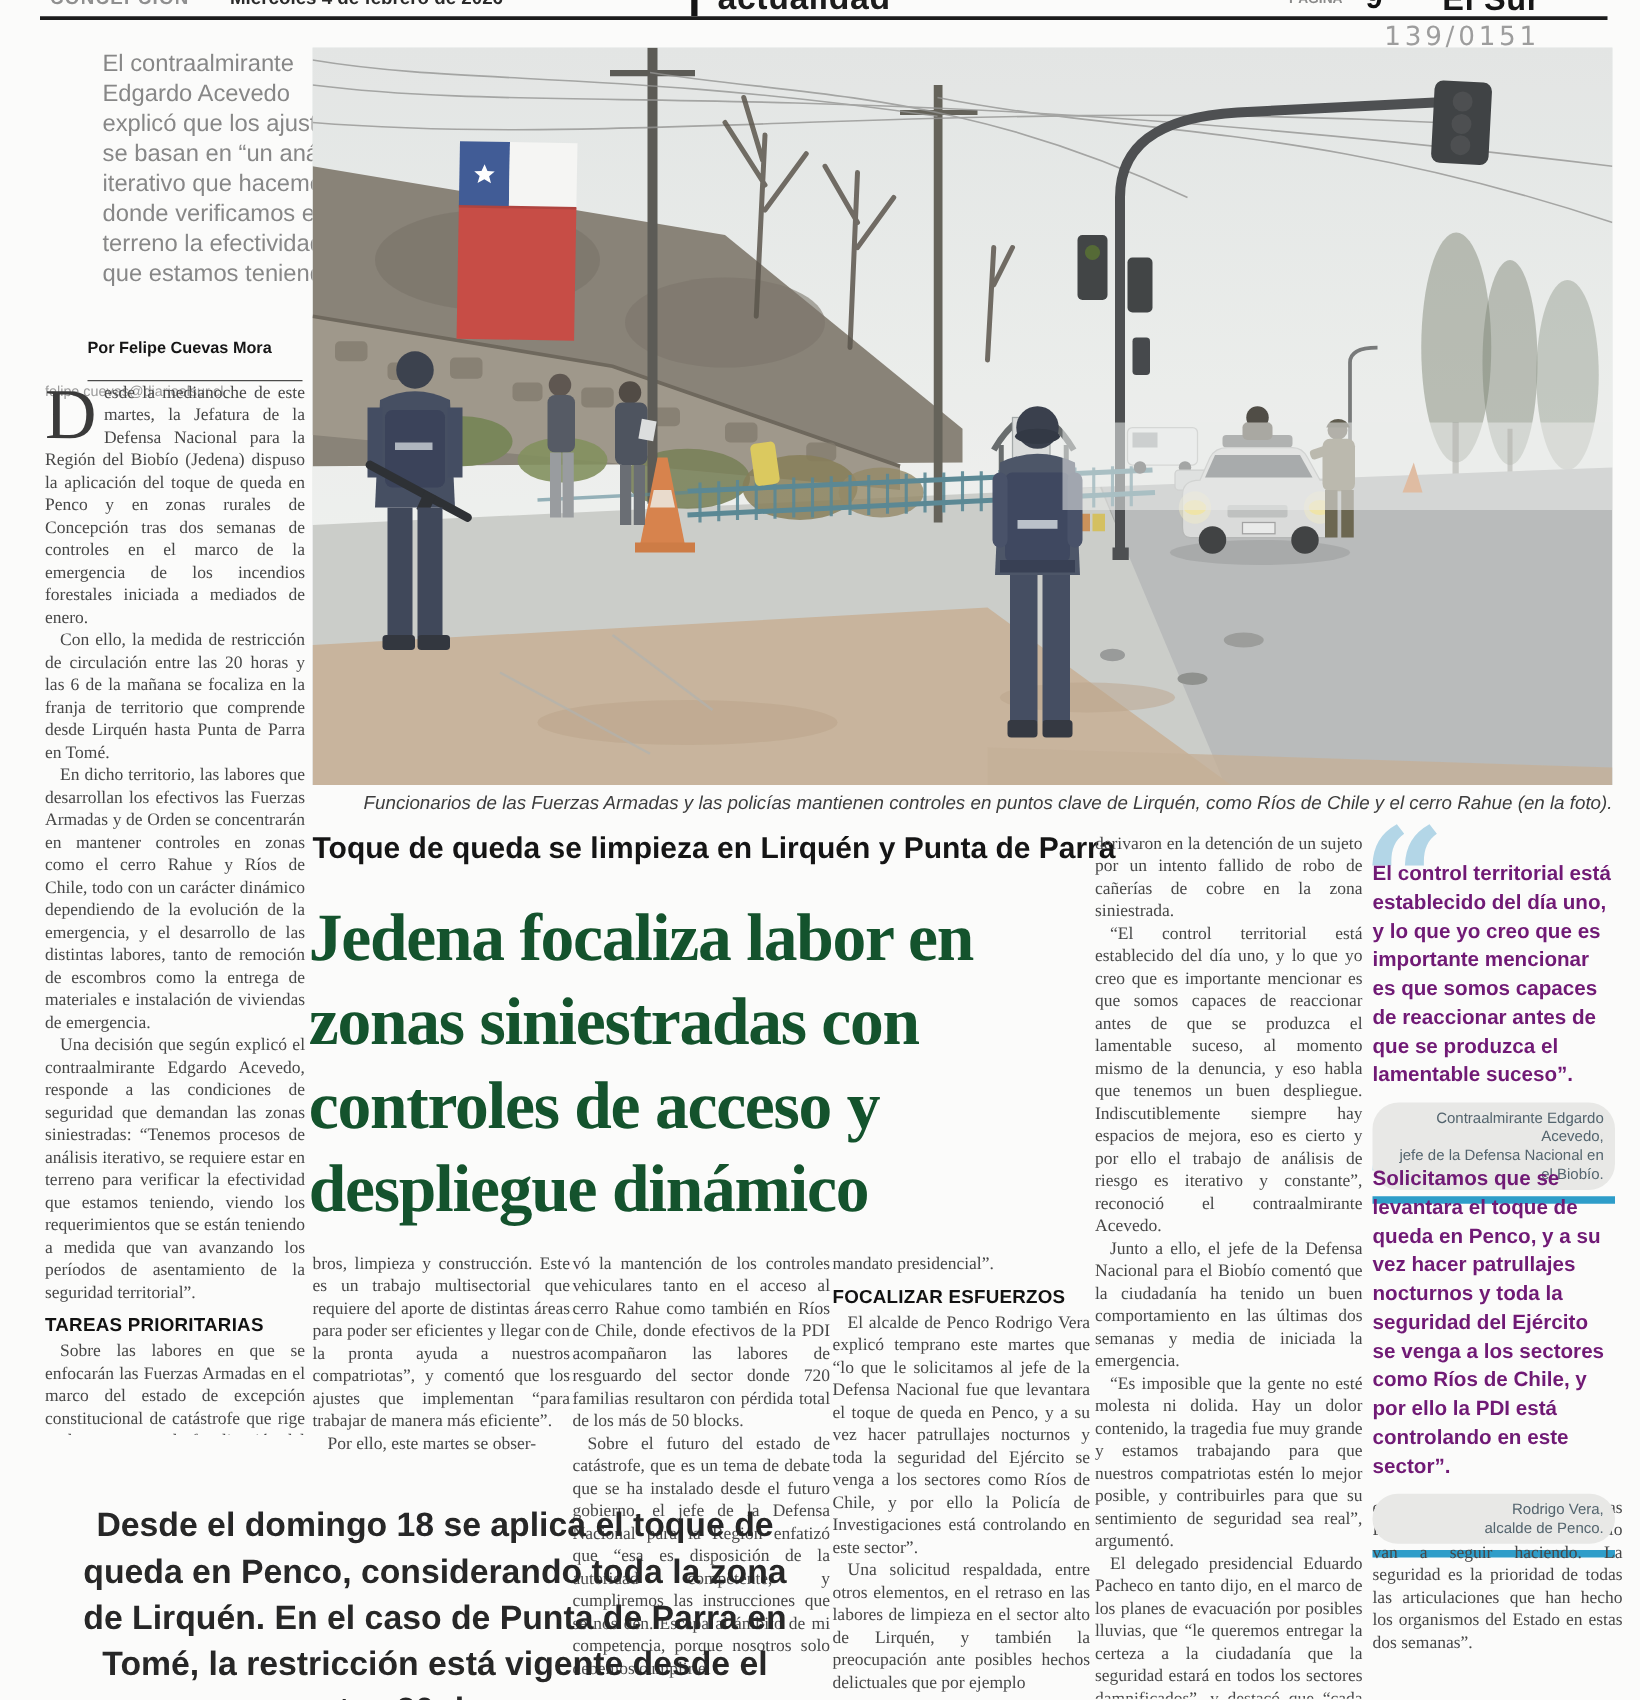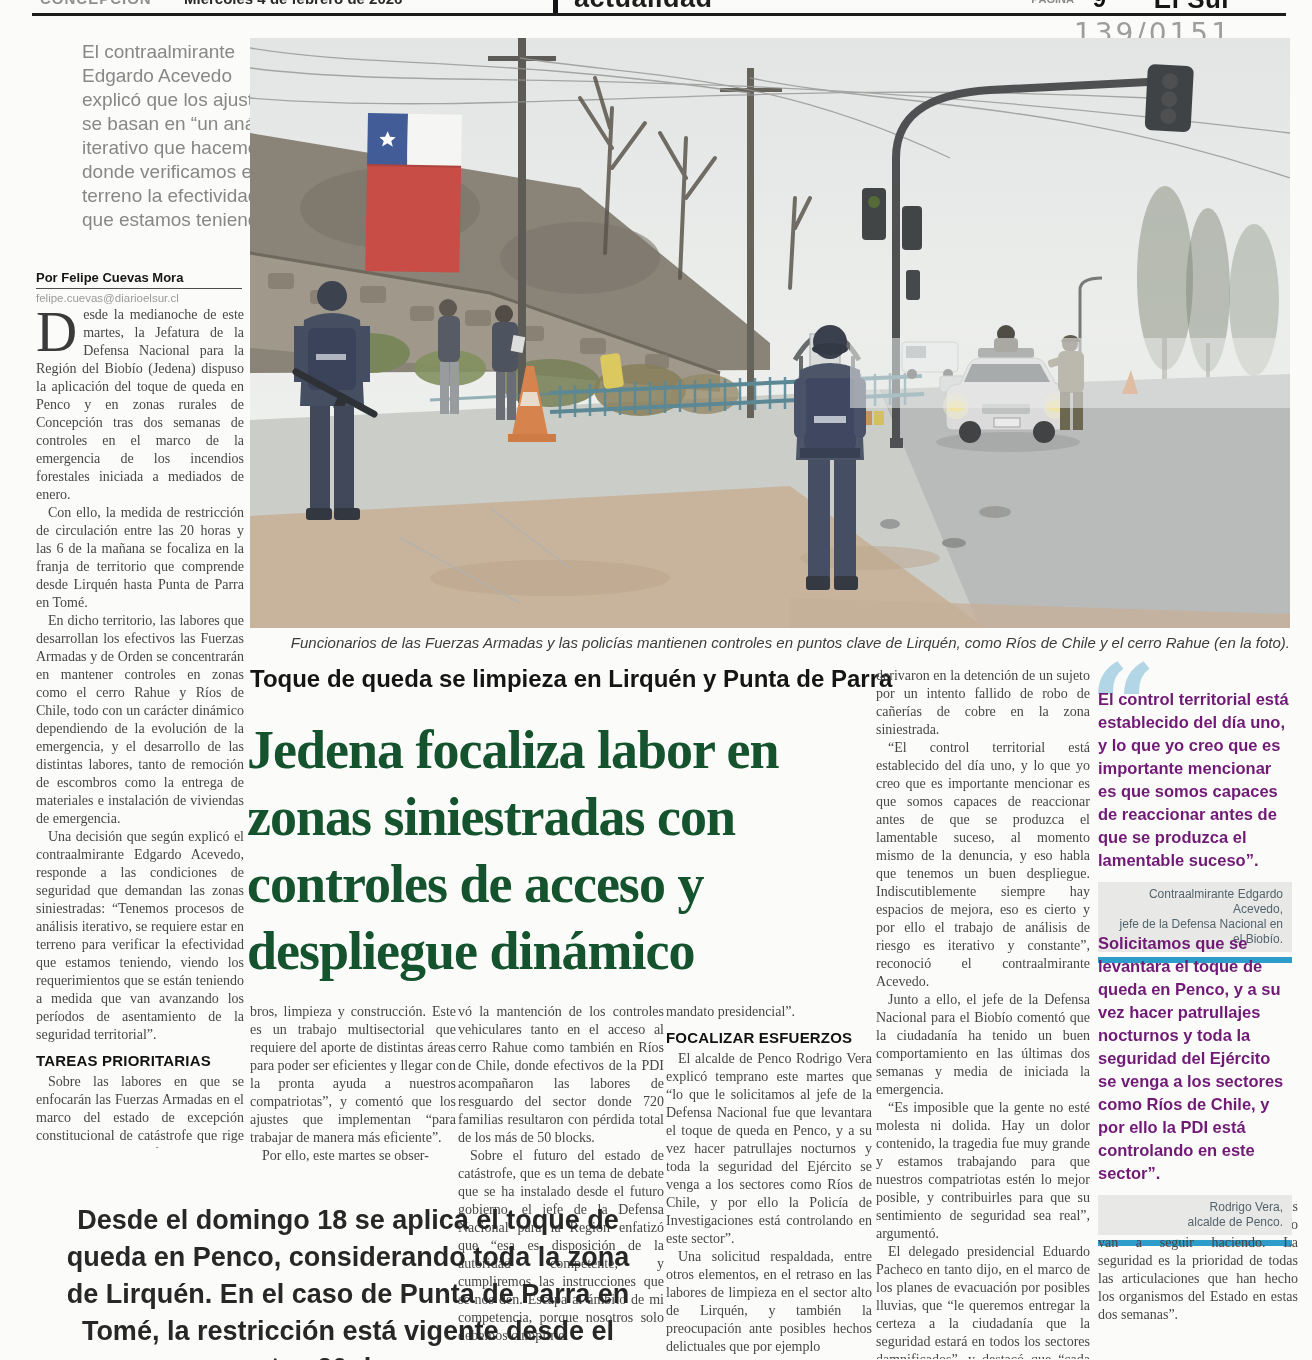--- a/index.html
+++ b/index.html
@@ -12,26 +12,26 @@
   .strip-item { position:absolute; white-space:nowrap; font-family:"Liberation Sans",sans-serif; }
   .mh-region { left:8px; top:-10px; color:#8f8f8f; font-weight:bold; font-size:15px; letter-spacing:1px; }
   .mh-date { left:152px; top:-10px; color:#2a2a2a; font-weight:bold; font-size:15px; }
   .mh-divider { position:absolute; left:521px; top:0; width:5px; height:13px; background:#141414; }
   .mh-section { left:542px; top:-17px; font-weight:bold; font-size:27px; color:#1d1d1d; letter-spacing:.5px; }
   .mh-pagelabel { right:212px; top:-7px; font-size:11px; color:#8a8a8a; font-weight:bold; }
   .mh-pagenum { right:180px; top:-15px; font-weight:bold; font-size:24px; color:#101010; }
   .mh-brand { right:54px; top:-16px; font-weight:bold; font-size:26px; color:#161616; letter-spacing:.5px; }
   .mh-rule { position:absolute; left:32px; right:26px; top:13px; height:3px; background:#1c1c1c; }
   .scan-code { position:absolute; right:80px; top:17px; font-family:"DejaVu Sans",sans-serif;
-               font-size:28px; color:#9d9d9d; letter-spacing:3px; }
+               font-size:21px; color:#9d9d9d; letter-spacing:3px; }
 
   
   .lede { left:36px; top:40px; width:212px; font:19px/24px "Liberation Sans",sans-serif; color:#878787;margin-left:46px; }
   .byline-wrap { left:36px; top:270px; width:206px; }
-  .author { font:bold 13px/16px "Liberation Sans",sans-serif; color:#161616; padding-bottom:2px; border-bottom:1.5px solid #4c4c4c; }
+  .author { font:bold 13px/16px "Liberation Sans",sans-serif; color:#161616; padding-bottom:18px; border-bottom:1.5px solid #4c4c4c;margin-left:34px; }
   .email { font:11.5px/15px "Liberation Sans",sans-serif; color:#9a9a9a; margin-top:2px; }
 
   .bodytext { font:14px/18px "Liberation Serif",serif; color:#474747; text-align:justify; }
   .bodytext p { margin:0; text-indent:12px; }
   .bodytext p.noindent { text-indent:0; }
   .col1 { left:36px; top:306px; width:208px; height:842px; overflow:hidden; }
   .dropcap { float:left; font:57px/46px "Liberation Serif",serif; color:#3a3a3a; padding:3px 6px 0 0; }
   .subhead { font:bold 15px/18px "Liberation Sans",sans-serif; color:#121212; margin:8px 0 3px; letter-spacing:.2px; }
 
   
@@ -46,21 +46,21 @@
   .col2 { left:250px; top:1003px; width:206px; height:180px; overflow:hidden; }
   .col3 { left:458px; top:1003px; width:206px; height:352px; overflow:hidden; }
   .col4 { left:666px; top:1003px; width:206px; height:352px; overflow:hidden; }
   .col5 { left:876px; top:667px; width:214px; height:692px; overflow:hidden; }
 
   
   .quote-block { position:absolute; left:1098px; width:194px; }
   .qmark { position:absolute; top:-30px; left:-8px; font:bold 115px/95px "DejaVu Serif",serif; color:#b3d6e7; z-index:0; }
   .qtext { position:relative; z-index:1; font:bold 16.5px/23px "Liberation Sans",sans-serif; color:#701a75; }
   .attr { position:relative; z-index:1; margin-top:10px; background:#e8e8e6; padding:5px 9px; text-align:right;
-          font:12px/15px "Liberation Sans",sans-serif; color:#53646e; }
+          font:12px/15px "Liberation Sans",sans-serif; color:#53646e;border-radius:21px; }
   .qbar { height:6px; background:#2e9dc9; margin-top:5px; }
   .qcont { left:1098px; top:1198px; width:200px; }
 
   
   .highlight { left:52px; top:1202px; width:592px; text-align:center;
                font:bold 27px/37px "Liberation Sans",sans-serif; color:#272727; }
 </style>
 </head>
 <body>
 

